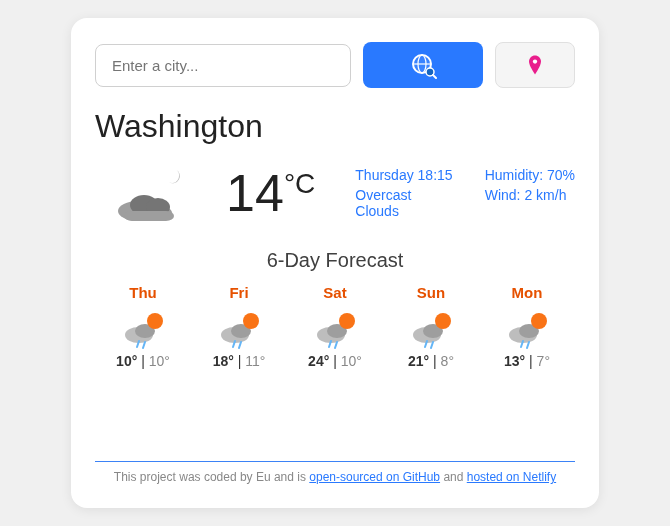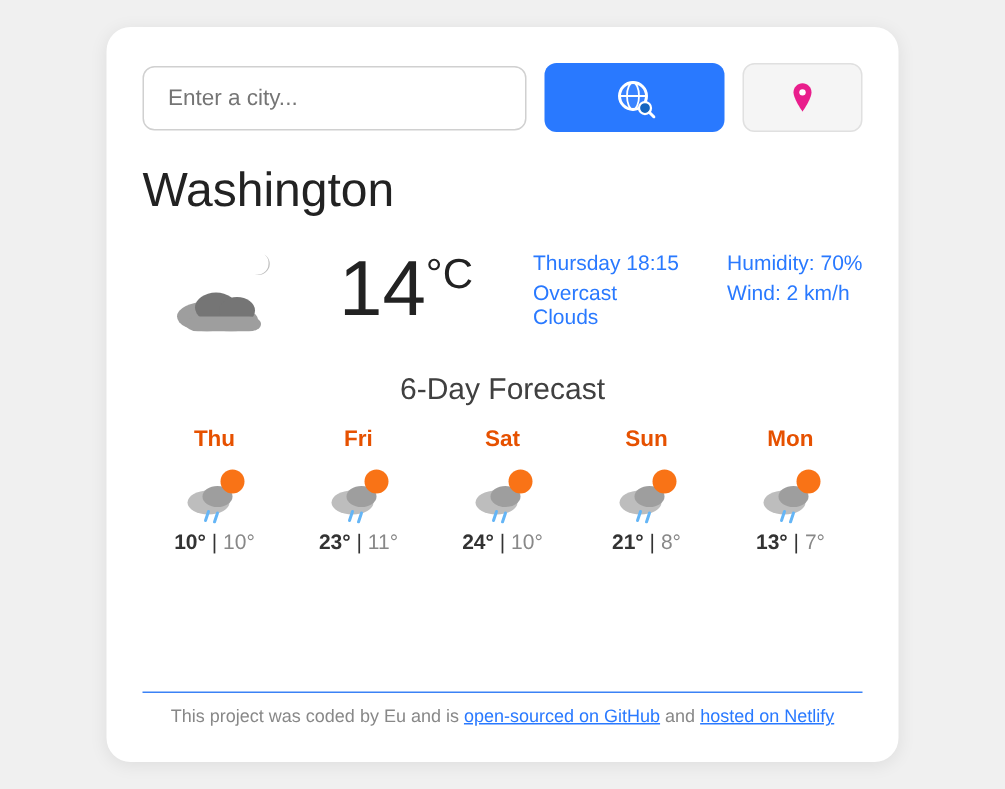--- a/index.html
+++ b/index.html
@@ -263,21 +263,21 @@
         <div class="forecast-icon">
           <svg viewBox="0 0 44 44" width="44" height="44">
             <ellipse cx="18" cy="30" rx="14" ry="8" fill="#bdbdbd"></ellipse>
             <ellipse cx="24" cy="26" rx="10" ry="7" fill="#9e9e9e"></ellipse>
             <circle cx="34" cy="16" r="8" fill="#f97316"></circle>
             <line x1="18" y1="36" x2="16" y2="42" stroke="#64b5f6" stroke-width="2" stroke-linecap="round"></line>
             <line x1="24" y1="37" x2="22" y2="43" stroke="#64b5f6" stroke-width="2" stroke-linecap="round"></line>
           </svg>
         </div>
         <span class="temp-range">
-          <span class="hi">23°</span><span> | </span><span class="lo">11°</span>
+          <span class="hi">18°</span><span> | </span><span class="lo">11°</span>
         </span>
       </div>
 
       <div class="forecast-day">
         <span class="day-label">Sat</span>
         <div class="forecast-icon">
           <svg viewBox="0 0 44 44" width="44" height="44">
             <ellipse cx="18" cy="30" rx="14" ry="8" fill="#bdbdbd"></ellipse>
             <ellipse cx="24" cy="26" rx="10" ry="7" fill="#9e9e9e"></ellipse>
             <circle cx="34" cy="16" r="8" fill="#f97316"></circle>

